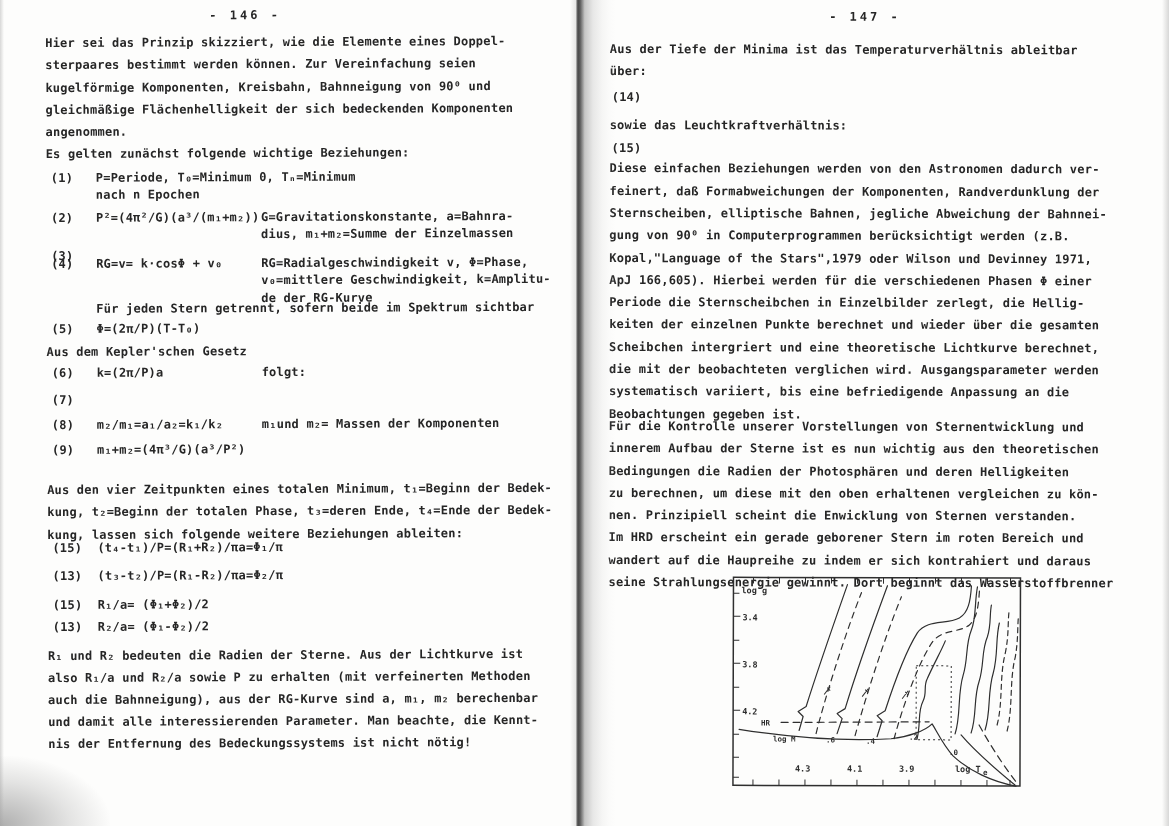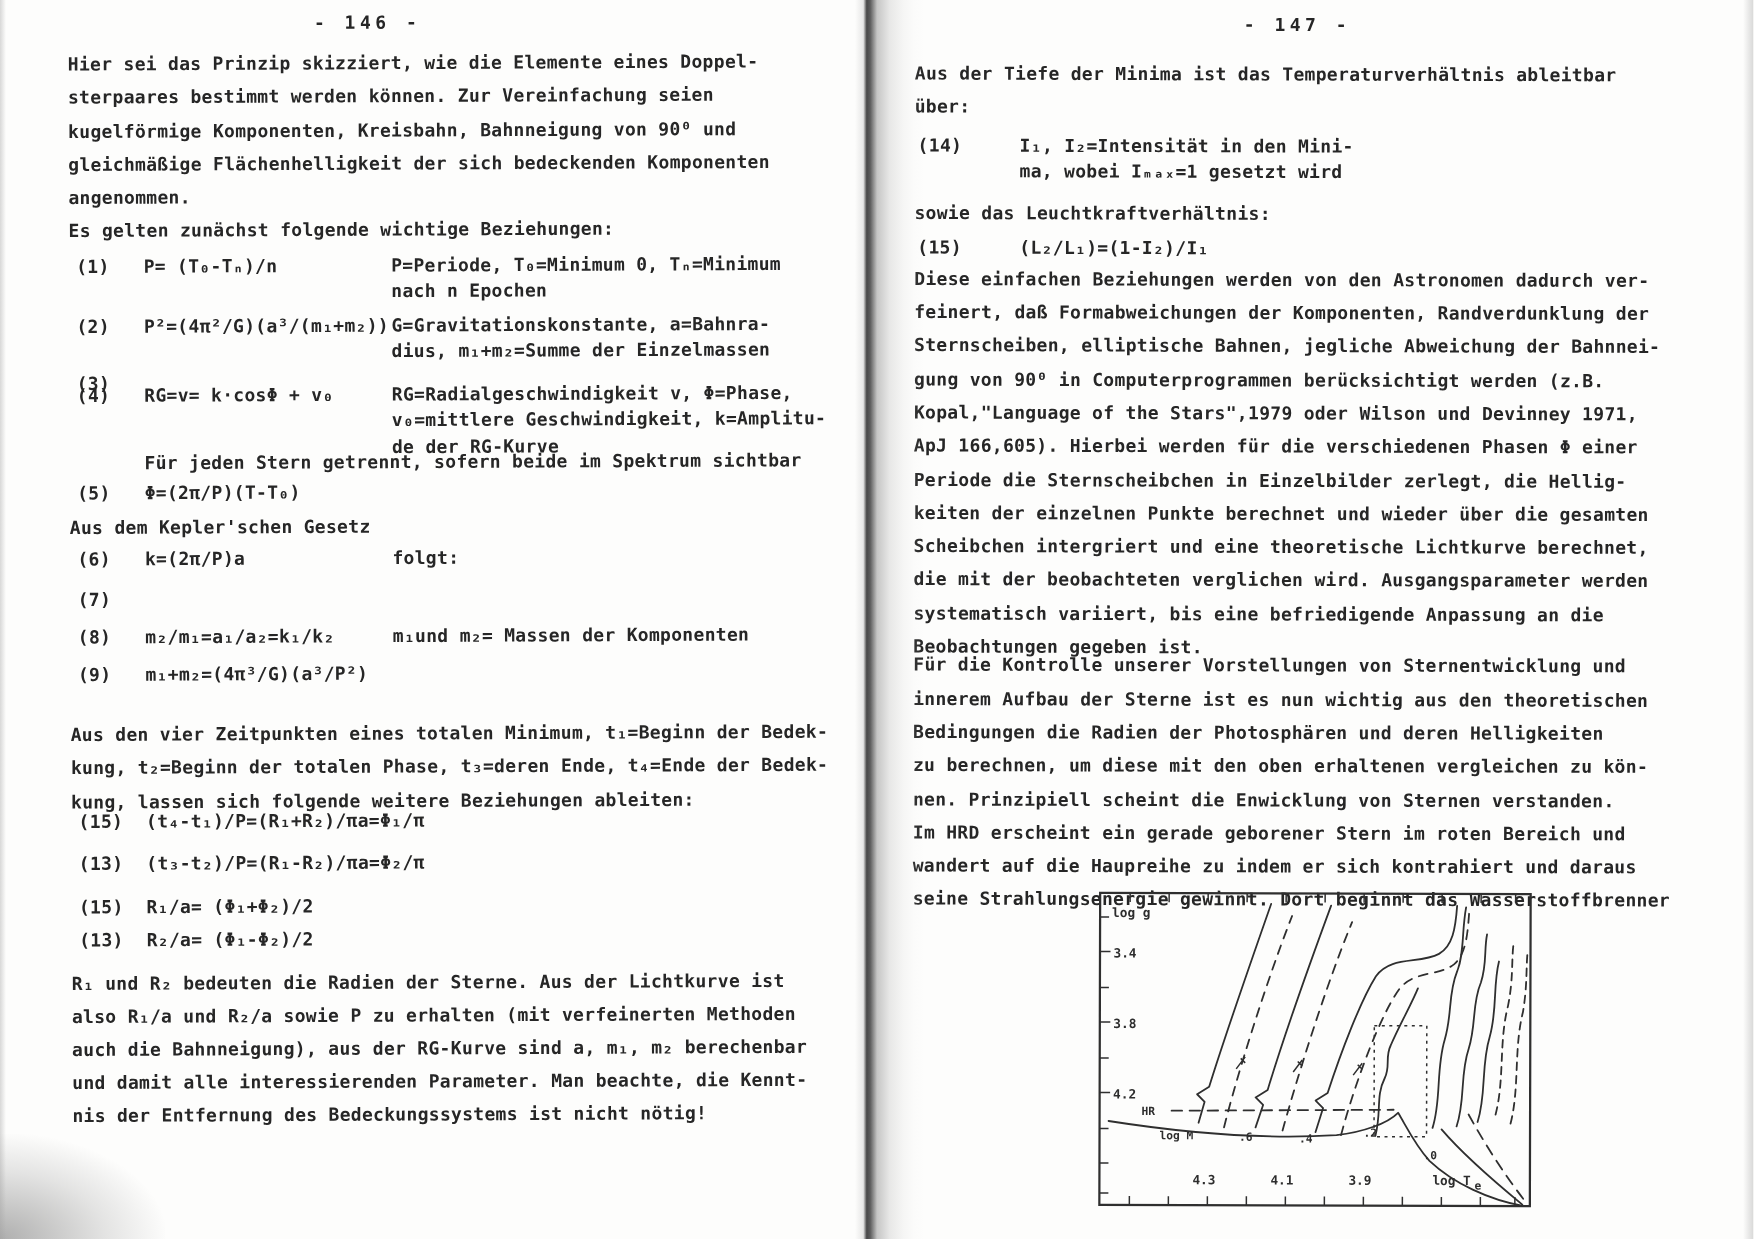--- a/index.html
+++ b/index.html
@@ -52,21 +52,20 @@
 
   <div class="para" style="margin-top:8px">Hier sei das Prinzip skizziert, wie die Elemente eines Doppel-
 sterpaares bestimmt werden können. Zur Vereinfachung seien
 kugelförmige Komponenten, Kreisbahn, Bahnneigung von 90⁰ und
 gleichmäßige Flächenhelligkeit der sich bedeckenden Komponenten
 angenommen.
 Es gelten zunächst folgende wichtige Beziehungen:</div>
 
   <div class="eq" style="margin-top:4px">
     <span class="num">(1)</span>
-    <span class="formula">P= (T₀-Tₙ)/n</span>
     <span class="note">P=Periode, T₀=Minimum 0, Tₙ=Minimum
 nach n Epochen</span>
   </div>
   <div class="eq" style="margin-top:5px">
     <span class="num">(2)</span>
     <span class="formula">P²=(4π²/G)(a³/(m₁+m₂))</span>
     <span class="note">G=Gravitationskonstante, a=Bahnra-
 dius, m₁+m₂=Summe der Einzelmassen</span>
   </div>
   <div class="eq" style="margin-top:4px">
@@ -143,29 +142,26 @@
 </div>
 
 <div class="page page-right">
   <div class="page-num" style="margin-top:8px">- 147 -</div>
 
   <div class="para" style="margin-top:14px">Aus der Tiefe der Minima ist das Temperaturverhältnis ableitbar
 über:</div>
 
   <div class="eq eq-r" style="margin-top:6px">
     <span class="num">(14)</span>
-    <span class="note">I₁, I₂=Intensität in den Mini-
-ma, wobei Iₘₐₓ=1 gesetzt wird</span>
   </div>
 
   <div class="line" style="margin-top:8px">sowie das Leuchtkraftverhältnis:</div>
 
   <div class="eq eq-r" style="margin-top:4px">
     <span class="num">(15)</span>
-    <span class="formula">(L₂/L₁)=(1-I₂)/I₁</span>
     <span class="note"></span>
   </div>
 
   <div class="para" style="margin-top:0px">Diese einfachen Beziehungen werden von den Astronomen dadurch ver-
 feinert, daß Formabweichungen der Komponenten, Randverdunklung der
 Sternscheiben, elliptische Bahnen, jegliche Abweichung der Bahnnei-
 gung von 90⁰ in Computerprogrammen berücksichtigt werden (z.B.
 Kopal,"Language of the Stars",1979 oder Wilson und Devinney 1971,
 ApJ 166,605). Hierbei werden für die verschiedenen Phasen Φ einer
 Periode die Sternscheibchen in Einzelbilder zerlegt, die Hellig-

